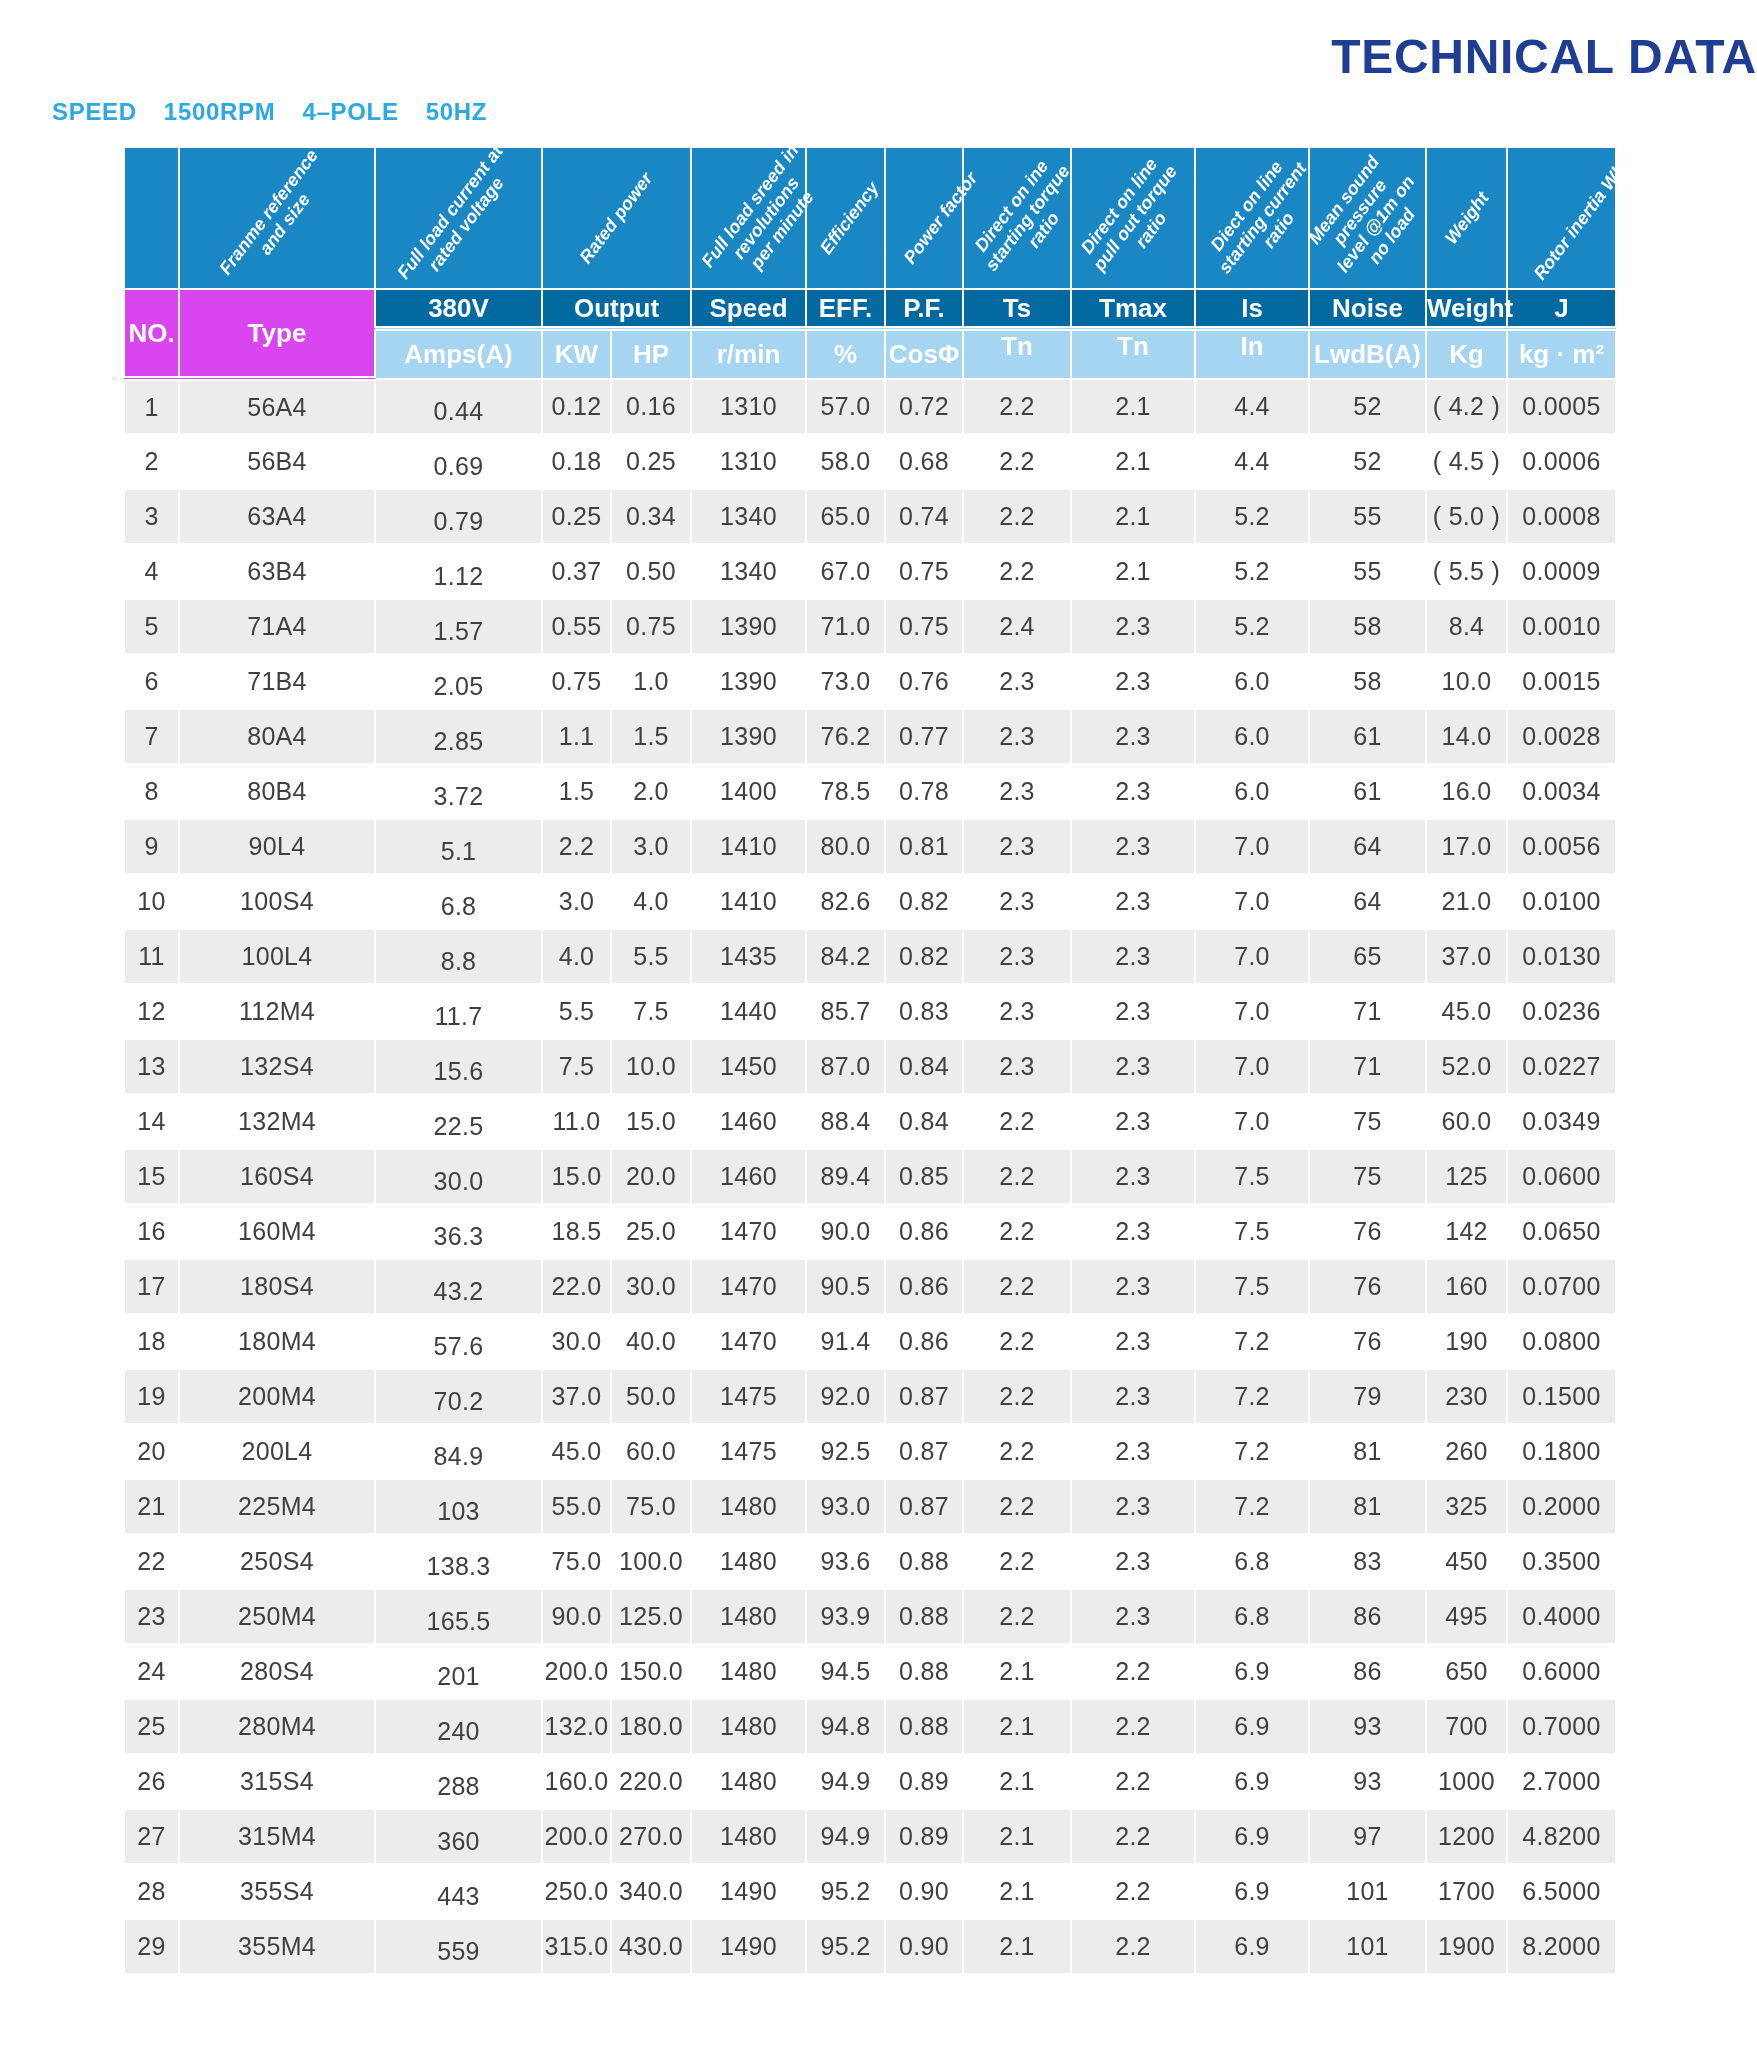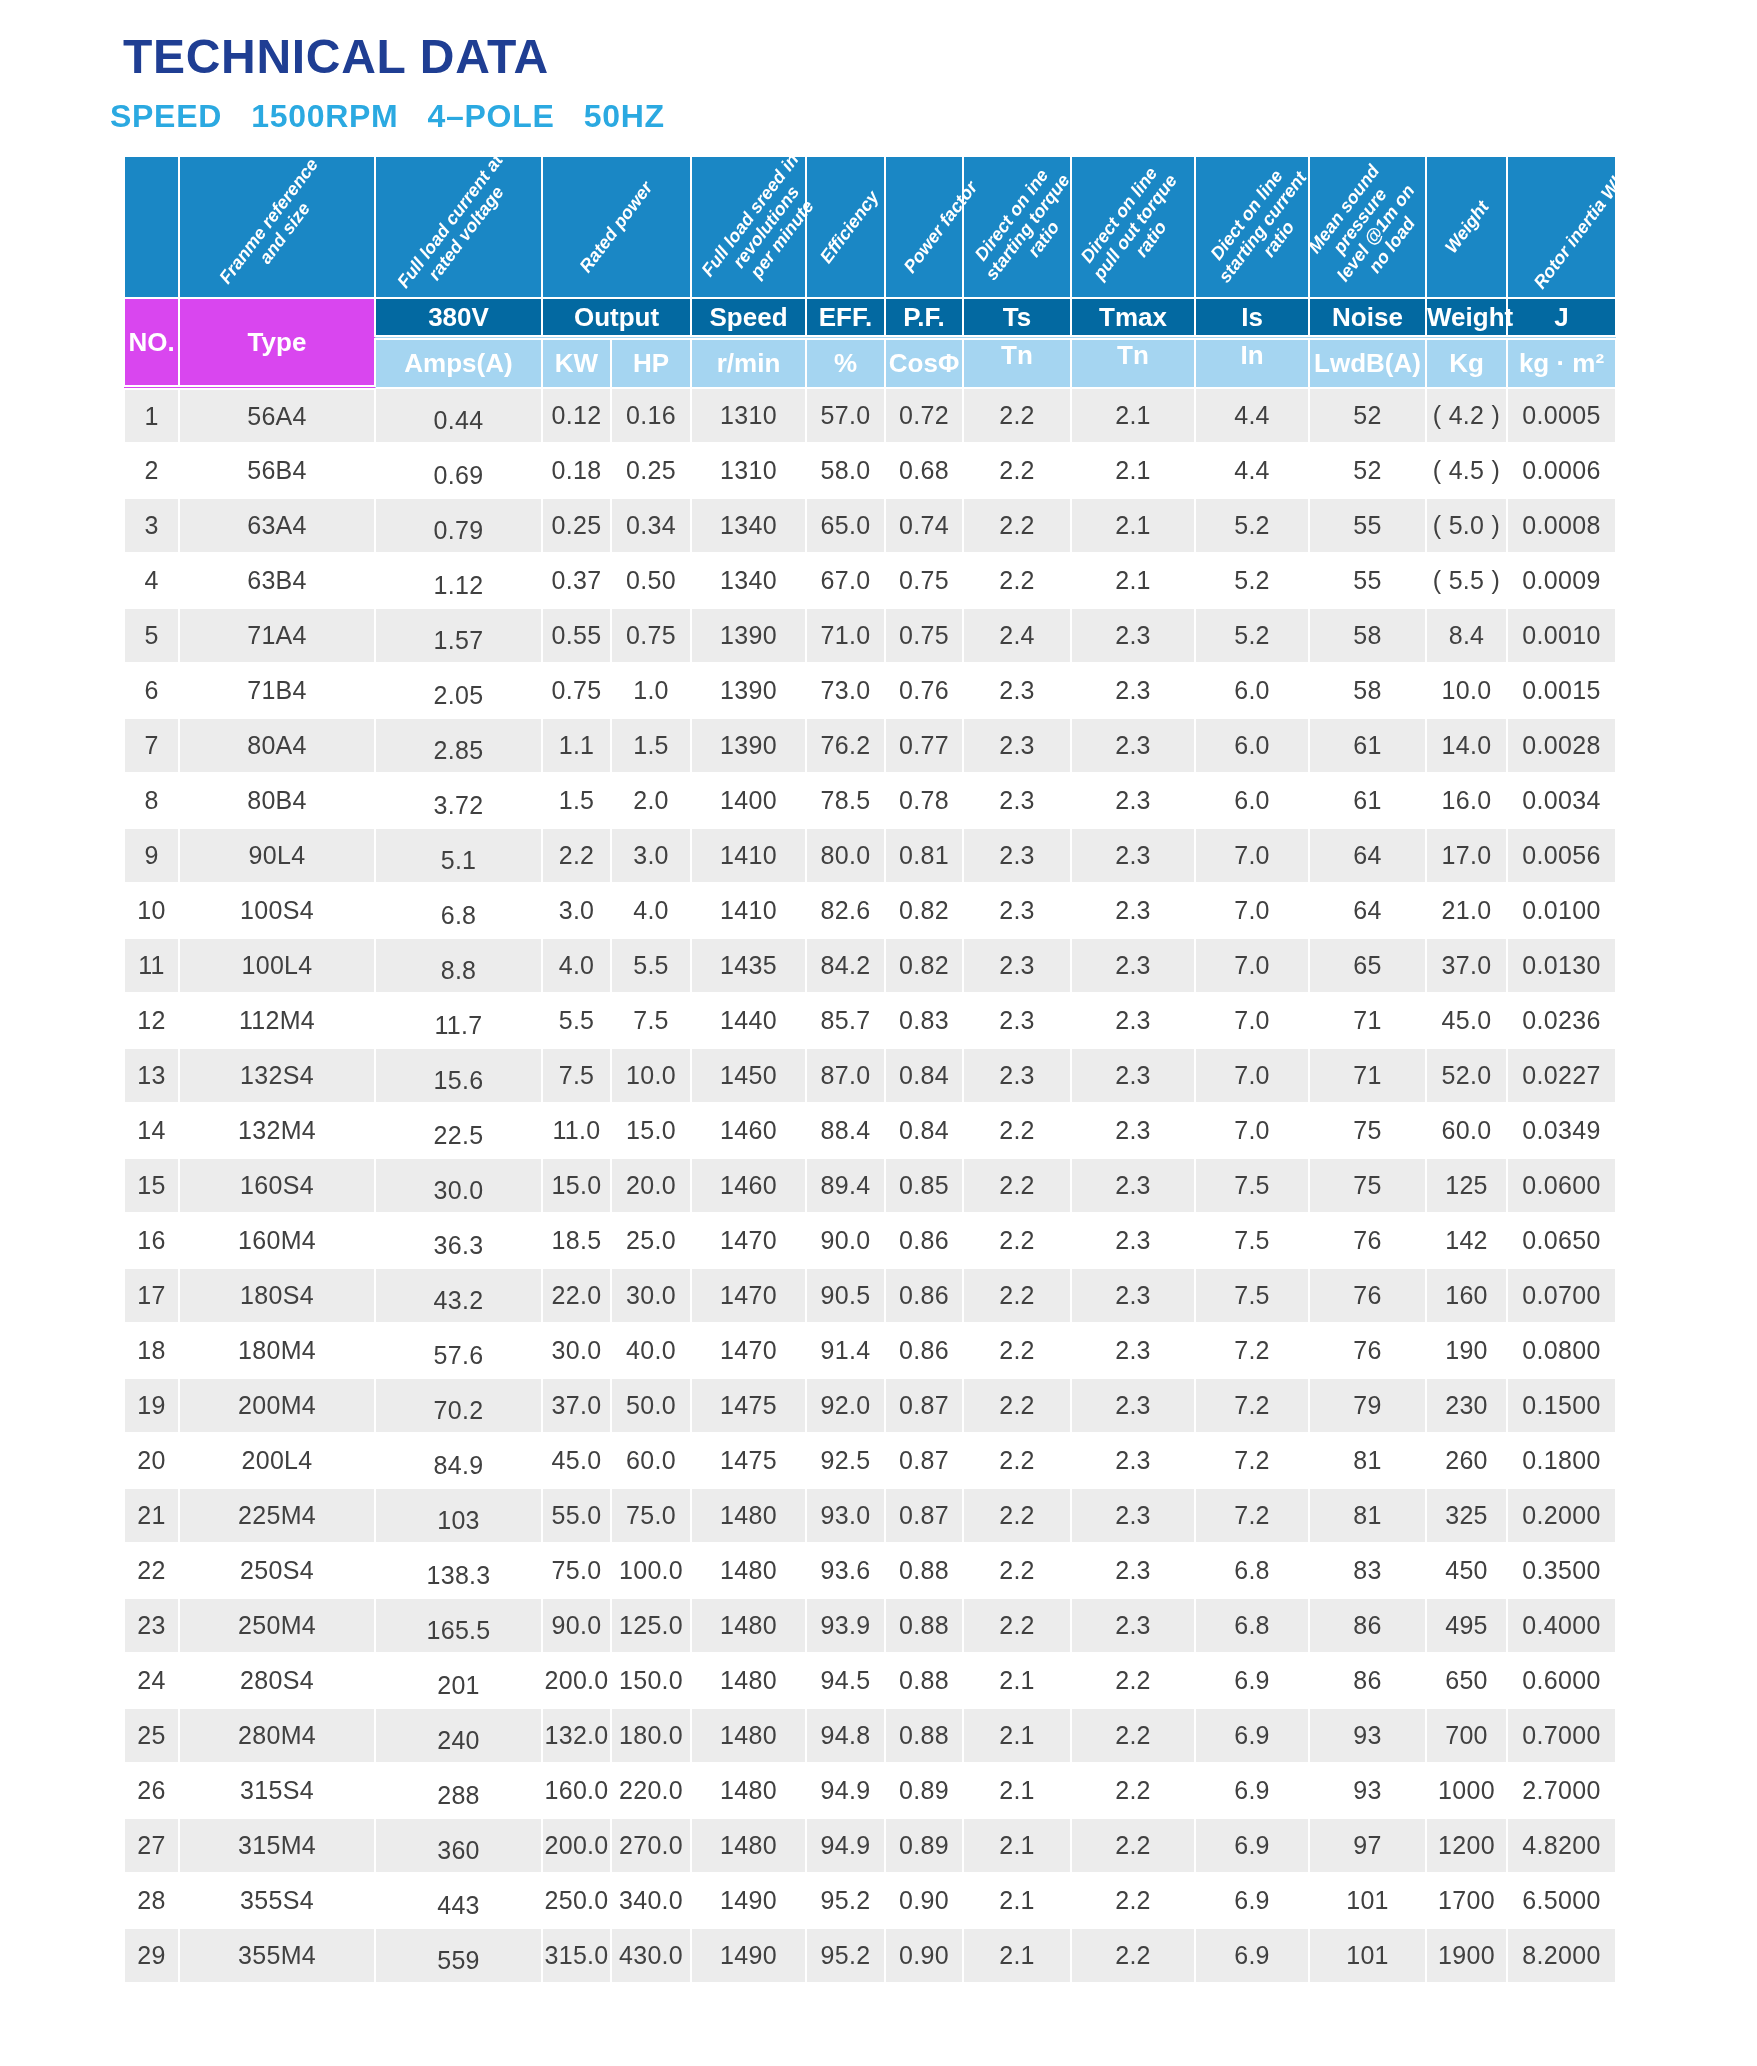--- a/index.html
+++ b/index.html
@@ -10,24 +10,25 @@
     position:relative;
     overflow:hidden;
   }
   .page { padding-top:29px; }
   .title {
     margin:0 0 0 123px;
     font-size:48px;
     font-weight:bold;
     letter-spacing:0.7px;
     color:#1f3e93;
+    text-align:right;
   }
   .subtitle {
-    margin:14px 0 0 110px;
-    font-size:32px;
+    margin:14px 0 0 52px;
+    font-size:24px;
     font-weight:bold;
     letter-spacing:0.7px;
     word-spacing:19.6px;
     color:#2ba9e1;
   }
   table.spec {
     margin:22.4px 0 0 123px;
     border-collapse:collapse;
     table-layout:fixed;
     width:1492px;

